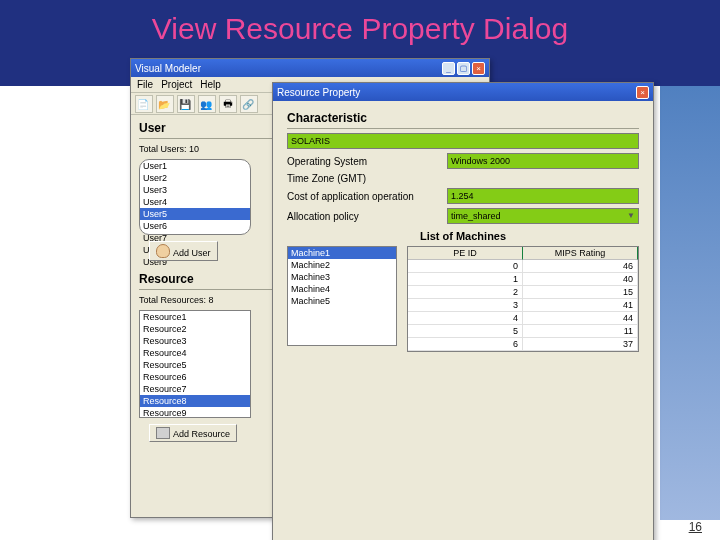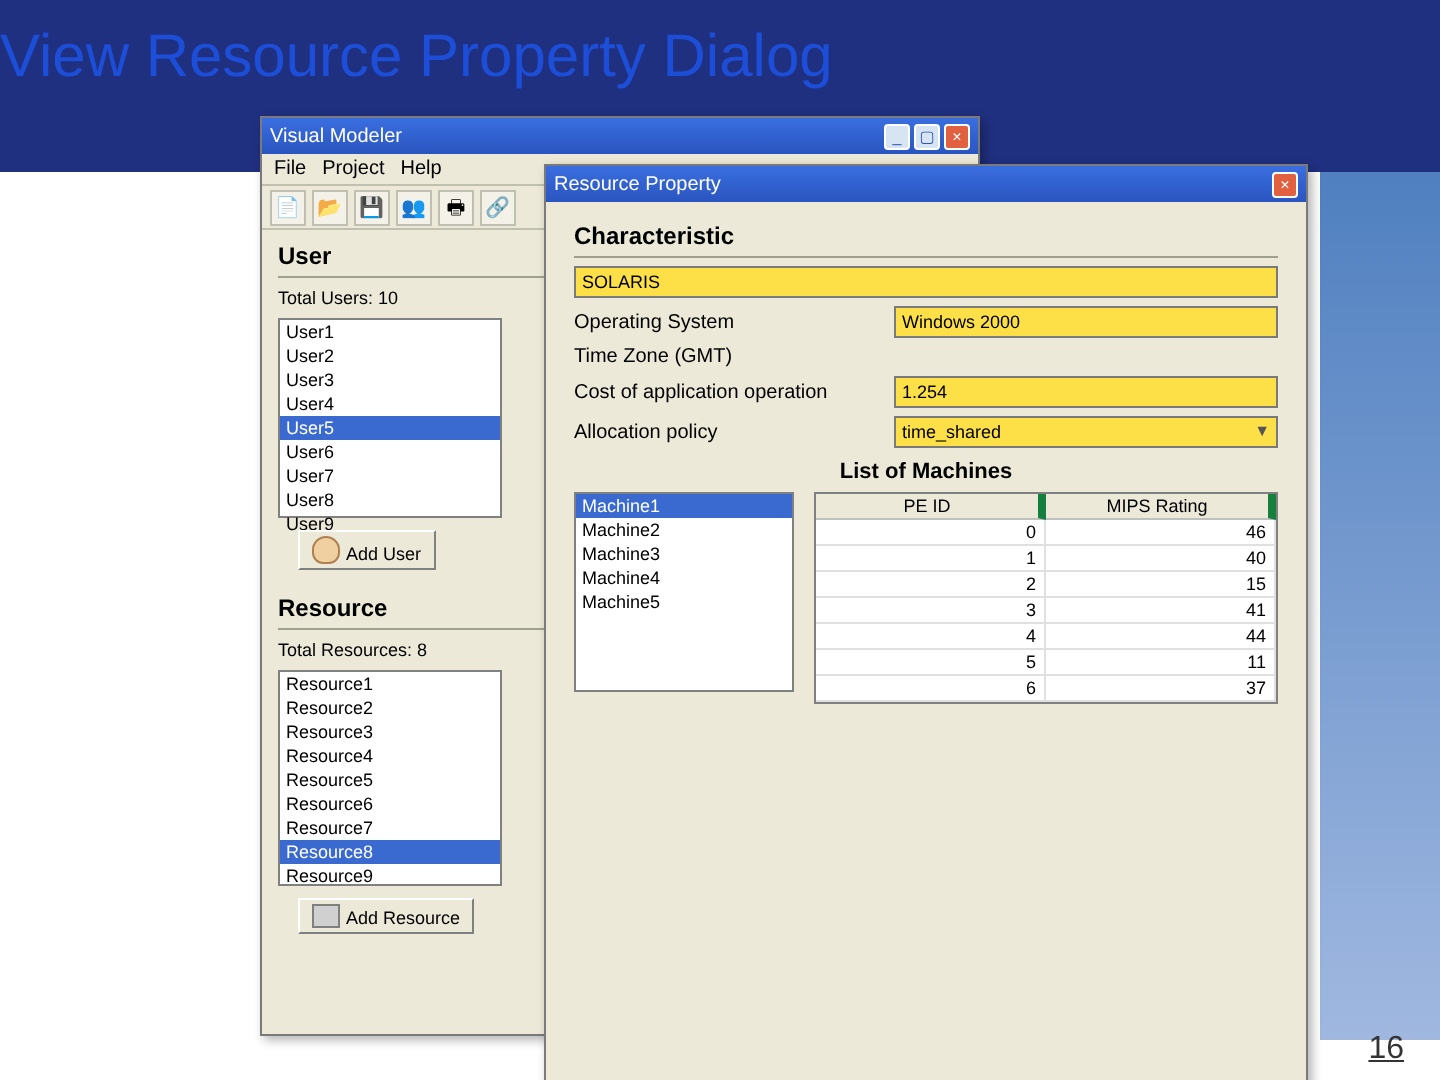--- a/index.html
+++ b/index.html
@@ -1,46 +1,46 @@
 <!DOCTYPE html>
 <html><head>
 <meta charset="utf-8">
 <style>
   * { box-sizing: border-box; font-family: Tahoma, Arial, sans-serif; }
   body { margin:0; width:720px; height:540px; background:#fff; overflow:hidden; }
   .slide { position:relative; width:720px; height:540px; }
   .bluebar { background:#203080; height:86px; width:100%; position:absolute; top:0; left:0; }
-  .title { position:absolute; top:12px; left:0; right:0; text-align:left; font-size:30px; color:#1d4ed8; font-family:'Comic Sans MS','Segoe UI',sans-serif; }
-  .pagenum { position:absolute; bottom:6px; right:18px; font-size:16px; color:#333;text-decoration:underline; }
+  .title { position:absolute; top:12px; left:0; right:0; text-align:center; font-size:30px; color:#ec4899; font-family:'Comic Sans MS','Segoe UI',sans-serif; }
+  .pagenum { position:absolute; bottom:6px; right:18px; font-size:12px; color:#333;text-decoration:underline; }
   .win { position:absolute; background:#ece9d8; border:1px solid #7a7a7a; box-shadow:2px 2px 5px rgba(0,0,0,.3); }
   .titlebar { height:18px; background:linear-gradient(#3a6ee0,#2a55c0); color:#fff; font-size:10px; display:flex; align-items:center; padding:0 4px; justify-content:space-between; }
   .tbtns { display:flex; gap:2px; }
   .tbtn { width:13px; height:13px; background:#d7e4f2; border:1px solid #fff; border-radius:2px; font-size:8px; line-height:11px; text-align:center; color:#2a55c0; }
   .tbtn.close { background:#e06040; color:#fff; }
   .menubar { height:16px; background:#ece9d8; display:flex; gap:8px; padding:0 6px; font-size:10px; align-items:center; border-bottom:1px solid #c0c0b0; }
   .toolbar { height:22px; background:#ece9d8; display:flex; gap:3px; padding:2px 4px; border-bottom:1px solid #c0c0b0; }
   .tool { width:18px; height:18px; border:1px solid #c0c0b0; background:#f4f2e8; display:flex; align-items:center; justify-content:center; font-size:10px; }
   .panel { padding:4px 8px; }
   .grp-title { font-size:12px; font-weight:bold; border-bottom:1px solid #a0a090; padding:2px 0 3px; margin-bottom:4px; }
   .txtline { font-size:9px; padding:1px 0; }
   .listbox { background:#fff; border:1px solid #808080; font-size:9px; }
   .listbox div { padding:1px 3px; white-space:nowrap; overflow:hidden; }
   .listbox div.sel { background:#3a6ad0; color:#fff; }
   .button3d { background:#ece9d8; border:1px solid #808080; border-top-color:#fff; border-left-color:#fff; font-size:9px; padding:2px 6px; display:inline-flex; align-items:flex-end; gap:3px; }
   .frow { display:flex; align-items:center; gap:10px; margin:4px 0; font-size:10px; }
   .flab { width:150px; }
-  .finput { flex:1; height:16px; border:1px solid #7a7a7a; background:#fde047; font-size:9px; padding:0 3px; line-height:14px; }
+  .finput { flex:1; height:16px; border:1px solid #7a7a7a; background:#84cc16; font-size:9px; padding:0 3px; line-height:14px; }
   .finput.select { display:flex; justify-content:space-between; align-items:center; }
   .arrow { font-size:8px; color:#555; }
   .subhead { text-align:center; font-size:11px; font-weight:bold; margin:6px 0 4px; }
   .mach-wrap { display:flex; gap:10px; }
   .mach-list { width:110px; height:100px; }
   .mach-tbl { flex:1; border:1px solid #808080; background:#fff; }
   .tr { display:flex; font-size:9px; }
-  .th { background:#ece9d8; border-right:4px solid #15803d; border-bottom:1px solid #c0c0c0; padding:1px 3px; flex:1; text-align:center; font-weight:normal; }
+  .th { background:#ece9d8; border-right:1px solid #15803d; border-bottom:1px solid #c0c0c0; padding:1px 3px; flex:1; text-align:center; font-weight:normal; }
   .td { border-right:1px solid #e0e0e0; border-bottom:1px solid #e0e0e0; padding:1px 4px; flex:1; text-align:right; height:13px; }
   .btnbar { position:absolute; bottom:6px; left:0; right:16px; display:flex; justify-content:center; gap:20px; }
   .userico { width:14px; height:14px; background:#f0d0a0; border-radius:50% 50% 40% 40%; border:1px solid #b08050; }
   .prnico { width:14px; height:12px; background:#d0d0d0; border:1px solid #808080; }
   .bgphoto { position:absolute; top:86px; bottom:20px; right:0; width:60px; background:linear-gradient(180deg,#5080c0,#a0b8e0); }
 </style>
 </head>
 <body>
 
 <div class="slide">
@@ -70,21 +70,21 @@
       <span class="tool">👥</span>
       <span class="tool">🖶</span>
       <span class="tool">🔗</span>
     </div>
     <div class="panel">
       <div class="grp-title">User</div>
       <div class="txtline">
         <span>Total Users:</span>
         <span>10</span>
       </div>
-      <div class="listbox" id="user-list" style="height:100px; width:112px; margin-top:4px;">
+      <div class="listbox" id="user-list" style="height:76px; width:112px; margin-top:4px;border-radius:10px;">
           <div>User1</div>
           <div>User2</div>
           <div>User3</div>
           <div>User4</div>
           <div class="sel">User5</div>
           <div>User6</div>
           <div>User7</div>
           <div>User8</div>
           <div>User9</div>
         </div>

